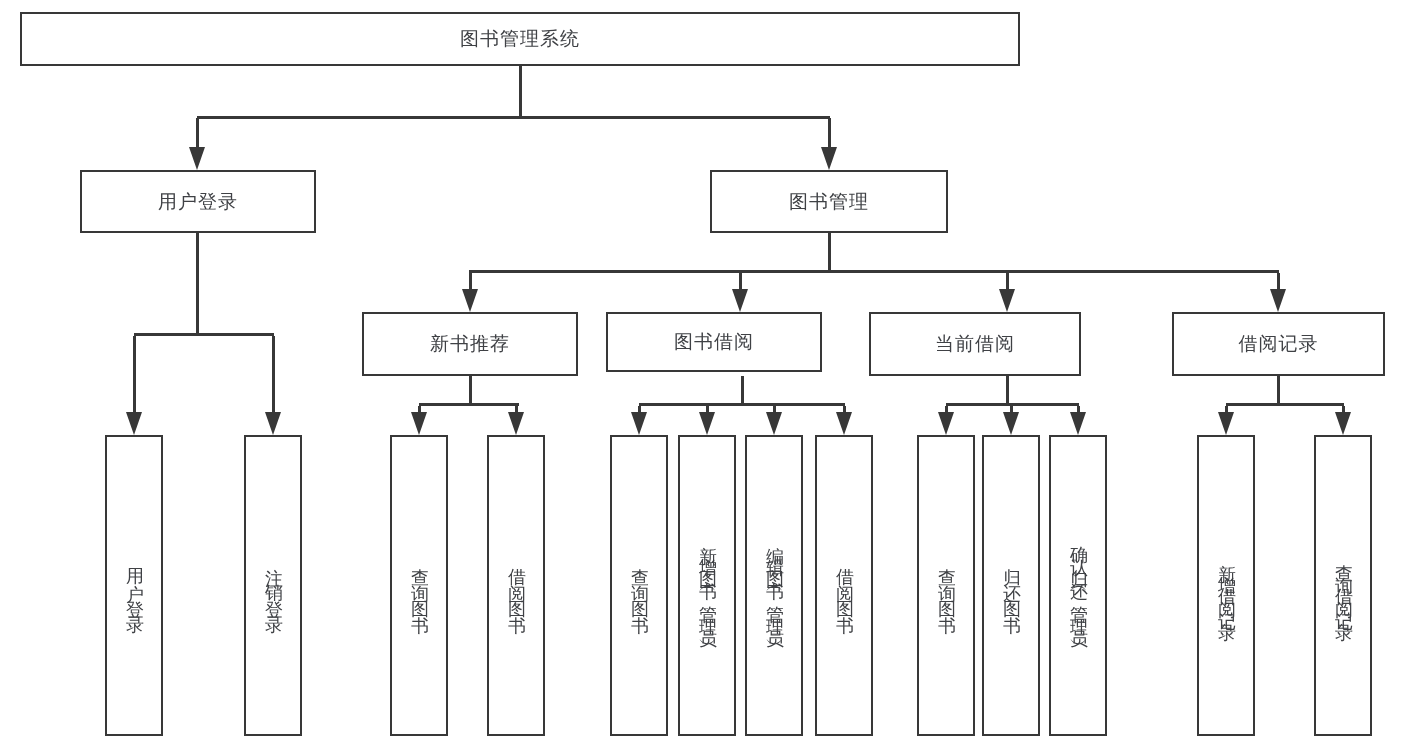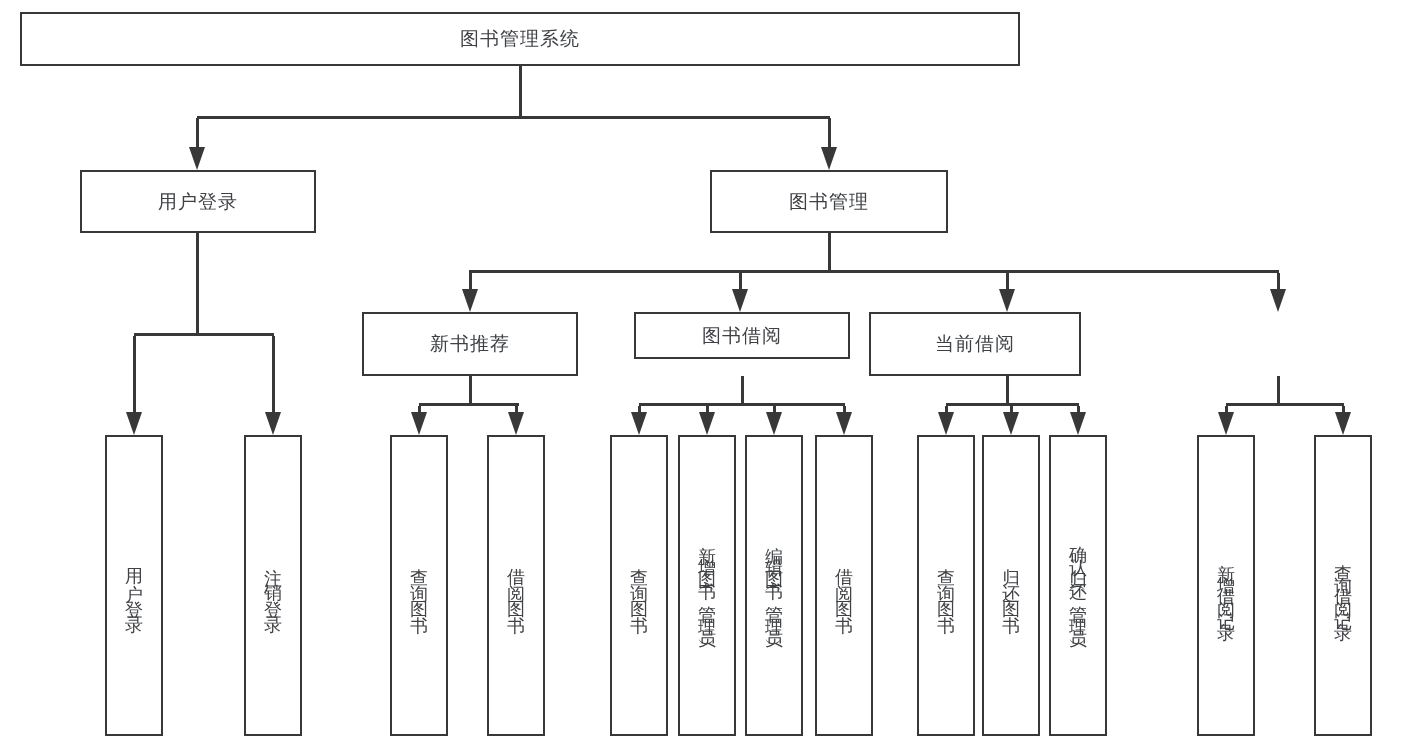--- a/index.html
+++ b/index.html
@@ -1,18 +1,18 @@
 <!DOCTYPE html>
 <html><head>
 <meta charset="utf-8">
 <style>
   html,body{margin:0;padding:0;background:#ffffff;}
   .canvas{
     position:relative;width:1405px;height:747px;background:#ffffff;
-    font-family:Liberation Sans, sans-serif;
+    font-family:Liberation Mono, monospace;
     color:#3f4145;overflow:hidden;
   }
   .node{
     position:absolute;box-sizing:border-box;background:#ffffff;
     border:2.5px solid #383838;
     display:flex;align-items:center;justify-content:center;
     font-size:19px;letter-spacing:1px;white-space:nowrap;
   }
   .leaf{
     position:absolute;box-sizing:border-box;background:#ffffff;
@@ -47,25 +47,28 @@
   <div class="node" style="left:80px;top:170px;width:236px;height:63px">
     <span>用户登录</span>
   </div>
   <div class="node" style="left:710px;top:170px;width:238px;height:63px">
     <span>图书管理</span>
   </div>
 
   <div class="node" style="left:362px;top:312px;width:216px;height:64px">
     <span>新书推荐</span>
   </div>
-  <div class="node" style="left:634px;top:312px;width:216px;height:47px">
+  <div class="node" style="left:606px;top:312px;width:216px;height:60px">
     <span>图书借阅</span>
   </div>
   <div class="node" style="left:869px;top:312px;width:212px;height:64px">
     <span>当前借阅</span>
+  </div>
+  <div class="node" style="left:1172px;top:312px;width:213px;height:64px">
+    <span>借阅记录</span>
   </div>
 
   <div class="leaf" style="left:105px;top:435px;width:58px;height:301px">
     <span class="vtext sp-wide">用户登录</span>
   </div>
   <div class="leaf" style="left:244px;top:435px;width:58px;height:301px">
     <span class="vtext sp-wide">注销登录</span>
   </div>
 
   <div class="leaf" style="left:390px;top:435px;width:58px;height:301px">

